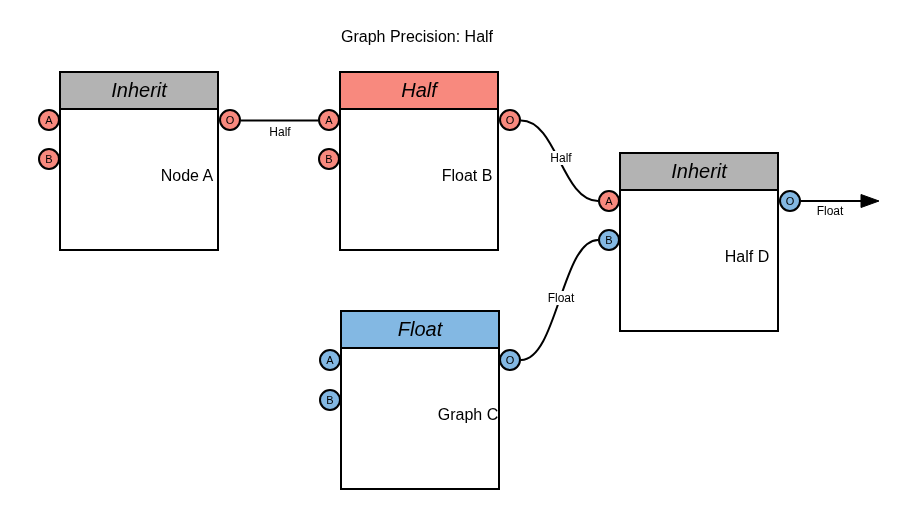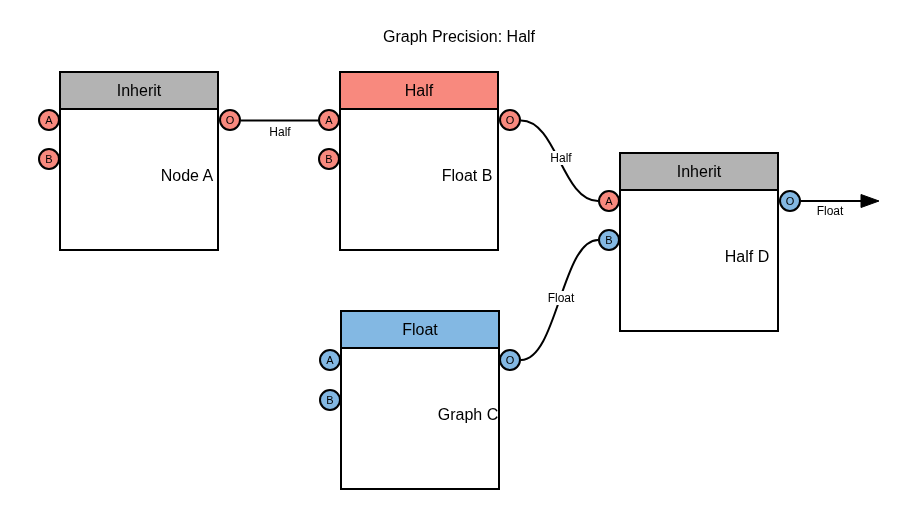--- a/index.html
+++ b/index.html
@@ -11,21 +11,20 @@
     font-family: "Liberation Sans", "DejaVu Sans", sans-serif;
     color: #000;
     overflow: hidden;
   }
   .title {
     position: absolute;
     left: 417px; top: 37px;
     transform: translate(-50%, -50%);
     font-size: 16px;
     white-space: nowrap;
-    margin-left: 42px;
   }
   svg.edges {
     position: absolute;
     left: 0; top: 0;
   }
   svg.edges path {
     fill: none;
     stroke: #000000;
     stroke-width: 2;
   }
@@ -42,21 +41,22 @@
     background: #ffffff;
   }
   .node-header {
     box-sizing: border-box;
     width: 100%;
     height: 37px;
     border-bottom: 2px solid #000000;
     display: flex;
     align-items: center;
     justify-content: center;
-    font-size: 16px;
+    font-size: 20px;
+    font-style: italic;
   }
   .node-label {
     position: absolute;
     left: 0; top: 93px;
     width: 100%;
     text-align: center;
     font-size: 16px;
     line-height: 20px;
     padding-left: 48px;
   }

